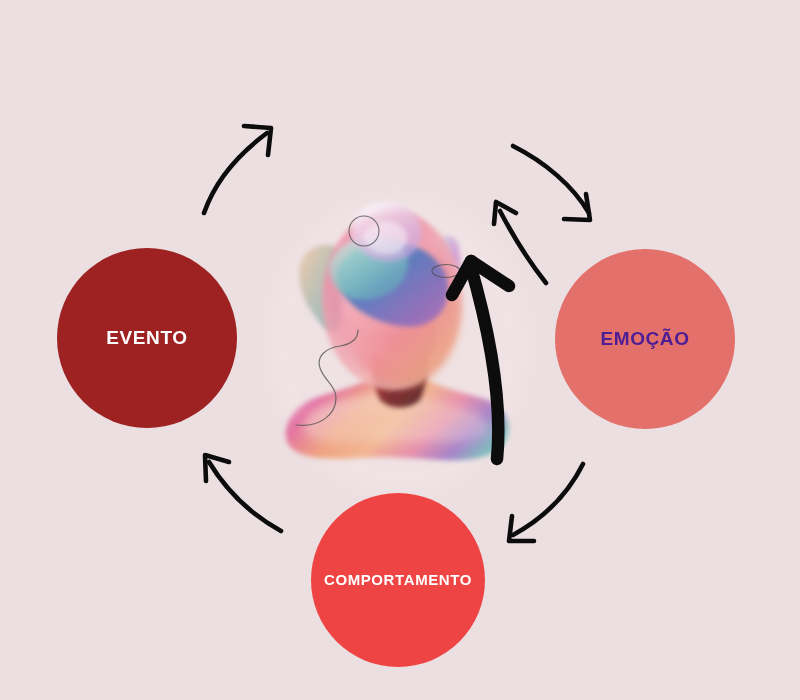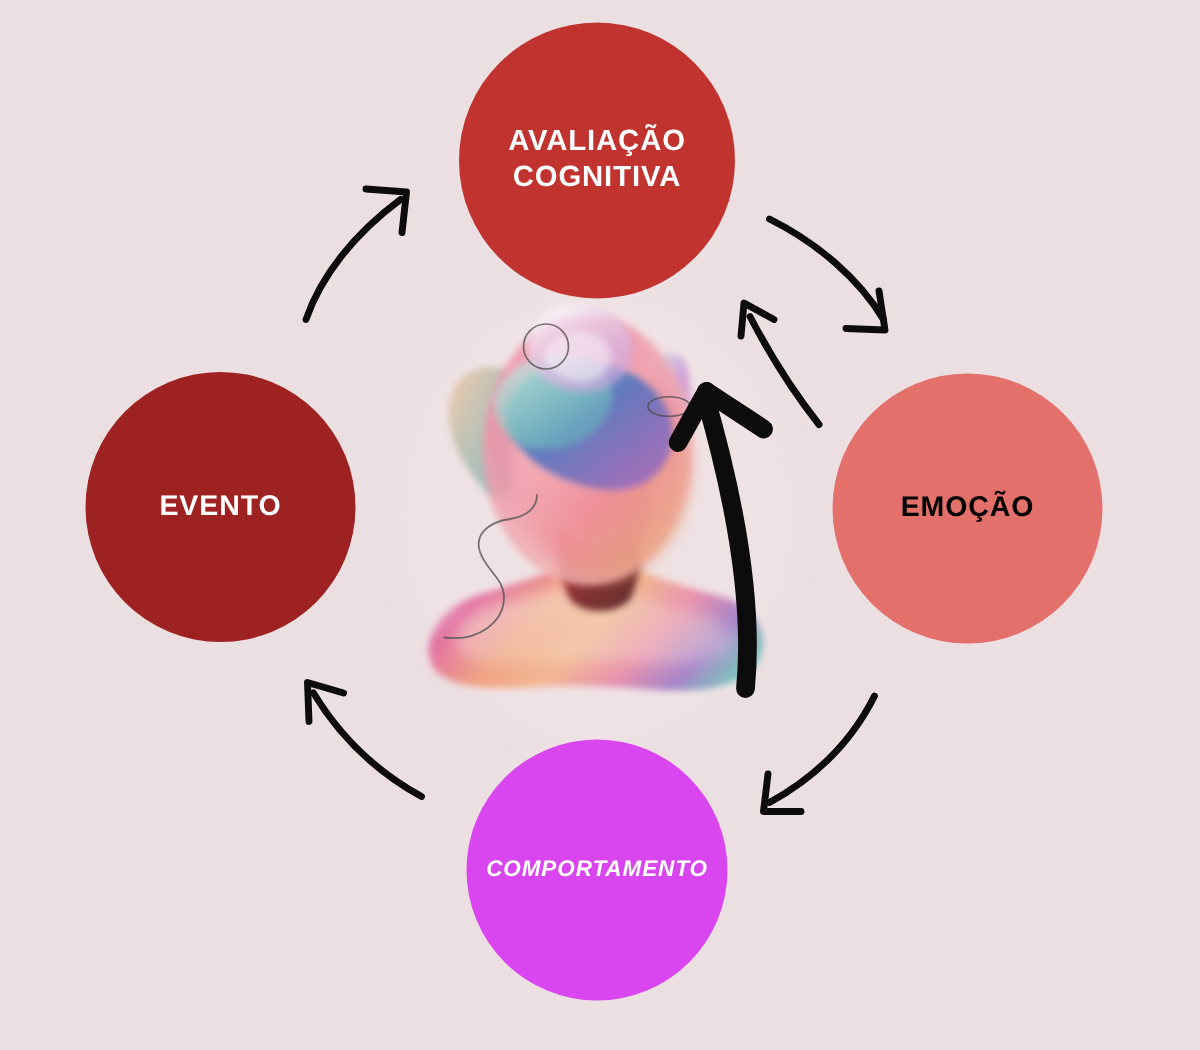--- a/index.html
+++ b/index.html
@@ -211,32 +211,26 @@
       </g>
     </g>
 
     <g fill="none" stroke="#0c0c0c" stroke-width="12.5" stroke-linecap="round" stroke-linejoin="round">
       <path d="M497 459 C 502 408 492 340 470 264"></path>
       <path d="M471 261 L 452 295"></path>
       <path d="M471 261 L 509 286"></path>
     </g>
   </svg>
 
-  <div class="node" id="node-avaliacao" style="background: rgb(192, 51, 47); color: rgb(255, 255, 255);">
-    <span class="node-label">
-      <span>AVALIAÇÃO</span><br>
-      <span>COGNITIVA</span>
-    </span>
-  </div>
-
-  <div class="node" id="node-emocao" style="background: rgb(227, 112, 106); color: #000000;">
+
+  <div class="node" id="node-emocao" style="background: rgb(227, 112, 106); color: #4c1d95;">
     <span class="node-label">EMOÇÃO</span>
   </div>
 
-  <div class="node" id="node-comportamento" style="background: #d946ef; color: rgb(255, 255, 255); font-style: italic;">
+  <div class="node" id="node-comportamento" style="background: #ef4444; color: rgb(255, 255, 255);">
     <span class="node-label">COMPORTAMENTO</span>
   </div>
 
   <div class="node" id="node-evento" style="background: rgb(157, 34, 33); color: #ffffff;">
     <span class="node-label">EVENTO</span>
   </div>
 
 </div>
 
 </body></html>

